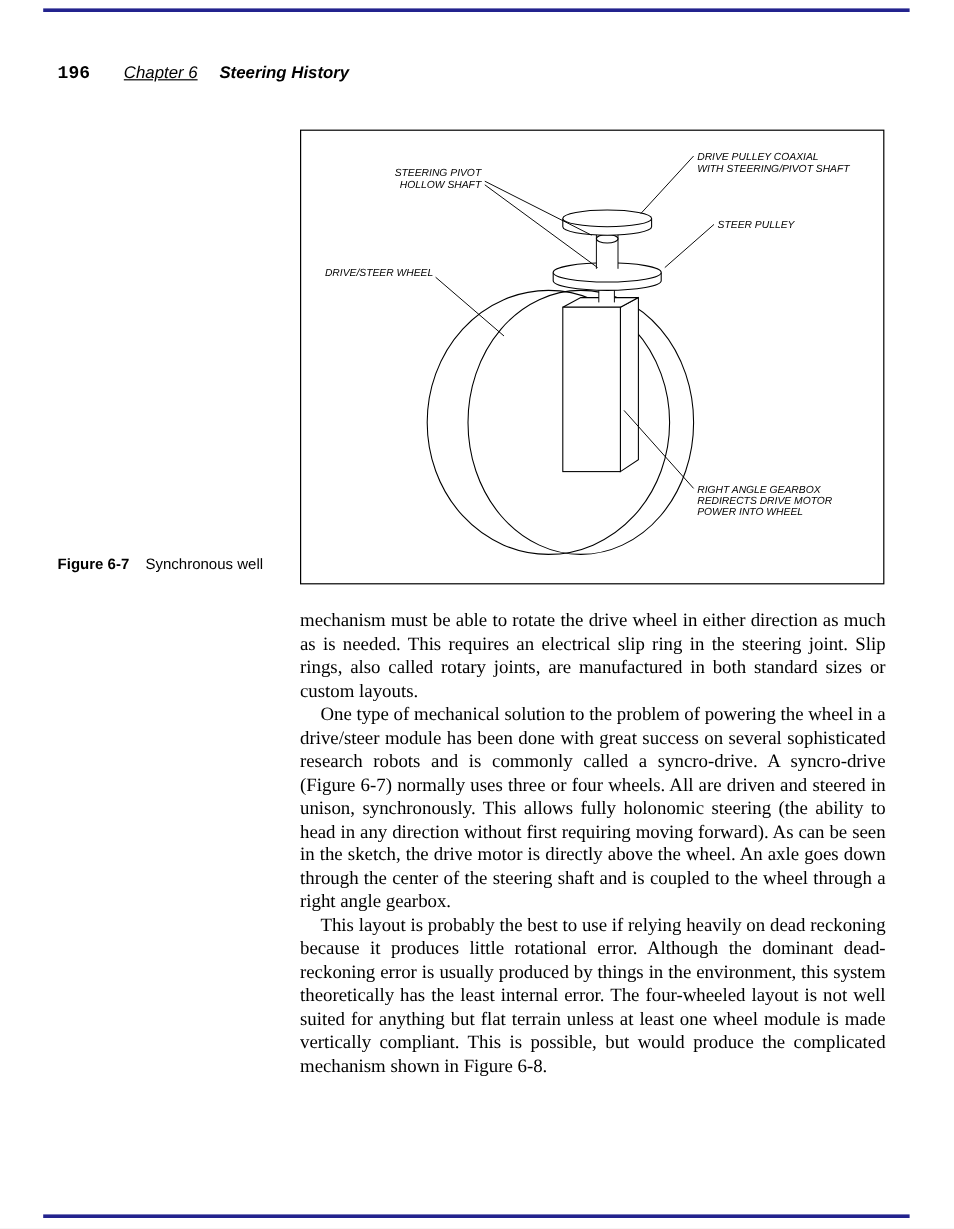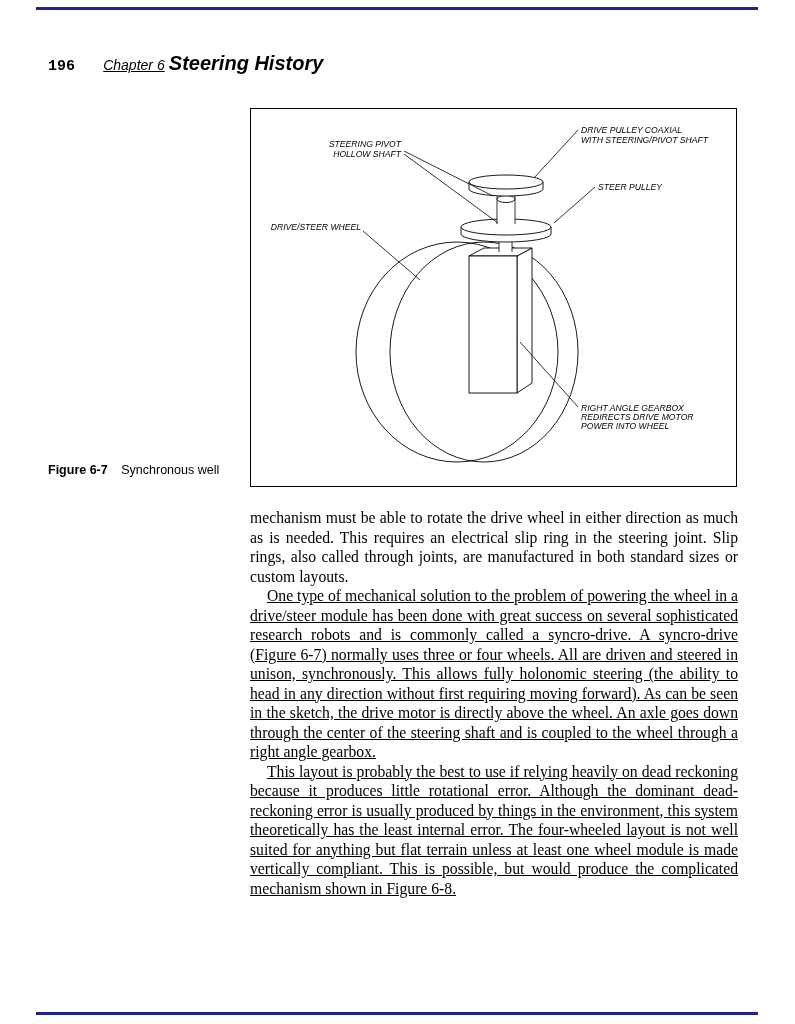--- a/index.html
+++ b/index.html
@@ -18,42 +18,42 @@
   }
   .rule-top{top:7px;}
   .rule-bottom{top:1012px;}
   .header{
     position:absolute;top:52px;left:48px;
     font-family:"Liberation Sans", sans-serif;
     font-size:15px;
     white-space:nowrap;
   }
   .page-num{font-weight:bold;margin-right:24px;font-family:Liberation Mono, monospace;}
-  .chapter{font-style:italic;text-decoration:underline;font-size:14px;}
-  .section{font-style:italic;font-weight:bold;font-size:20px;}
+  .chapter{font-style:italic;text-decoration:underline;margin-right:14px;font-size:14px;}
+  .section{font-style:italic;font-weight:bold;font-size:14px;}
   .figure-box{
     position:absolute;left:250px;top:108px;
     width:485px;height:377px;
     border:1px solid #000;
     background:#fff;
   }
   .fig-caption{
     position:absolute;left:48px;top:463px;
     font-family:"Liberation Sans", sans-serif;
     font-size:12.5px;
     white-space:nowrap;
   }
   .fig-label{font-weight:bold;margin-right:10px;}
   .body-text{
     position:absolute;left:250px;top:508px;width:488px;
     font-size:15.7px;line-height:19.5px;
     text-align:justify;
   }
   .body-text p{margin:0;}
-  .body-text p.indent{text-indent:17px;text-decoration:underline;}
+  .body-text p.indent{text-indent:17px;}
   svg text{
     font-family:"Liberation Sans", sans-serif;
     font-style:italic;
     font-size:8.6px;
     fill:#000;
   }
   svg .ln{stroke:#000;stroke-width:0.8;fill:none;}
   svg .shape{stroke:#000;stroke-width:0.9;fill:none;}
   svg .solid{stroke:#000;stroke-width:0.9;fill:#ffffff;}
 </style>
@@ -118,18 +118,18 @@
       <text x="330" y="320">POWER INTO WHEEL</text>
     </svg>
   </div>
 
   <div class="fig-caption">
     <span class="fig-label">Figure 6-7</span>
     <span>Synchronous well</span>
   </div>
 
   <div class="body-text">
-    <p>mechanism must be able to rotate the drive wheel in either direction as much as is needed. This requires an electrical slip ring in the steering joint. Slip rings, also called through joints, are manufactured in both standard sizes or custom layouts.</p>
+    <p>mechanism must be able to rotate the drive wheel in either direction as much as is needed. This requires an electrical slip ring in the steering joint. Slip rings, also called rotary joints, are manufactured in both standard sizes or custom layouts.</p>
     <p class="indent">One type of mechanical solution to the problem of powering the wheel in a drive/steer module has been done with great success on several sophisticated research robots and is commonly called a syncro-drive. A syncro-drive (Figure 6-7) normally uses three or four wheels. All are driven and steered in unison, synchronously. This allows fully holonomic steering (the ability to head in any direction without first requiring moving forward). As can be seen in the sketch, the drive motor is directly above the wheel. An axle goes down through the center of the steering shaft and is coupled to the wheel through a right angle gearbox.</p>
     <p class="indent">This layout is probably the best to use if relying heavily on dead reckoning because it produces little rotational error. Although the dominant dead-reckoning error is usually produced by things in the environment, this system theoretically has the least internal error. The four-wheeled layout is not well suited for anything but flat terrain unless at least one wheel module is made vertically compliant. This is possible, but would produce the complicated mechanism shown in Figure 6-8.</p>
   </div>
 
 </div>
 
 </body></html>

